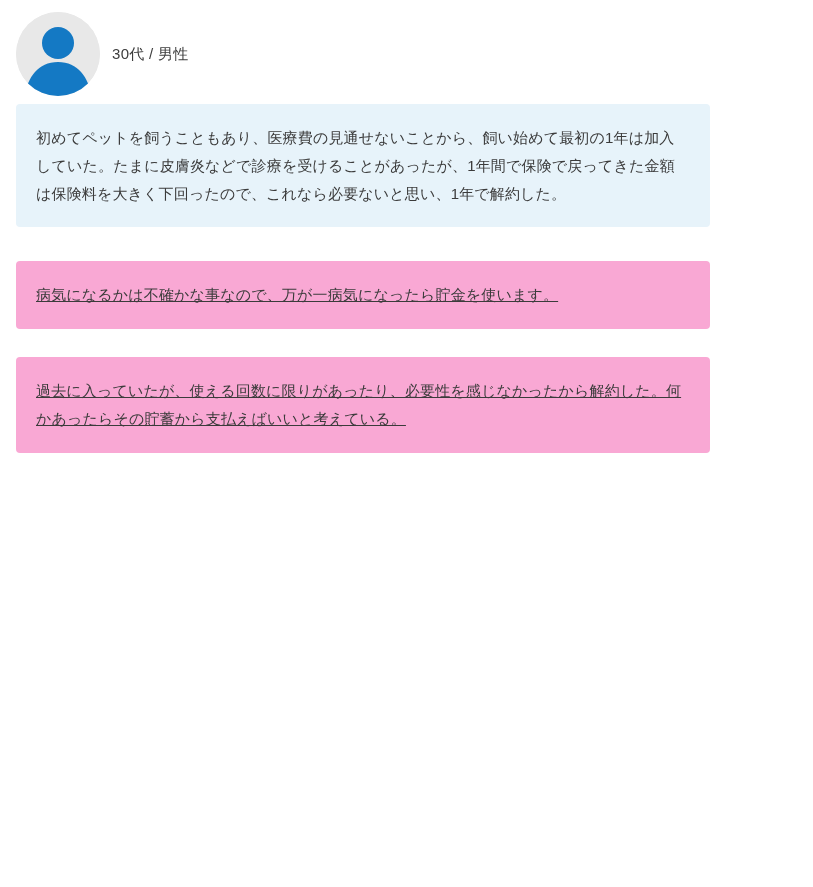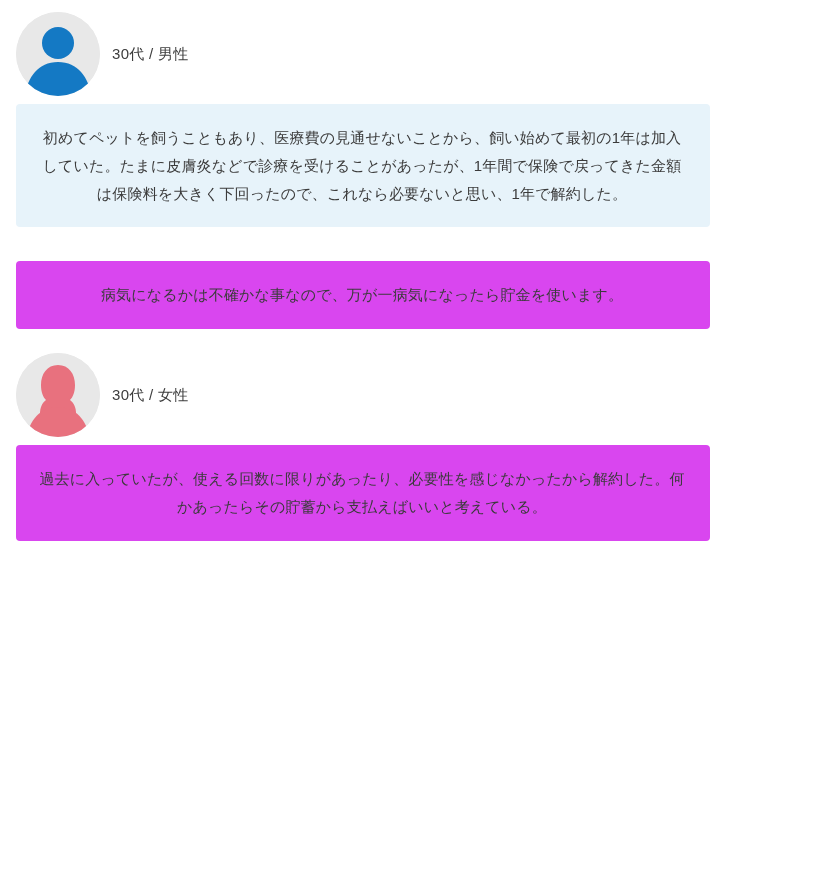--- a/index.html
+++ b/index.html
@@ -50,27 +50,27 @@
   }
   .bubble {
     box-sizing: border-box;
     border-radius: 4px;
     padding: 20px 22px 20px 20px;
     font-size: 15px;
     line-height: 1.85;
     color: #3b3b3b;
     letter-spacing: 0.01em;
     margin-top: 6px;
-    text-align: center;
   }
   .bubble.male {
     background: #e7f3fa;
   }
   .bubble.female {
-    background: #d946ef;
+    background: #f9a8d4;
+    text-decoration: underline;
   }
   .spacer-sm { height: 14px; }
   .spacer-md { height: 20px; }
 </style>
 </head>
 <body>
 
 <div class="page">
 
   <div class="review">
@@ -89,30 +89,20 @@
 
   <div class="spacer-md"></div>
 
   <div class="review">
     <div class="bubble female">病気になるかは不確かな事なので、万が一病気になったら貯金を使います。</div>
   </div>
 
   <div class="spacer-sm"></div>
 
   <div class="review">
-    <div class="review-head">
-      <span class="avatar">
-        <svg viewBox="0 0 84 84" xmlns="http://www.w3.org/2000/svg">
-          <circle cx="42" cy="42" r="42" fill="#e8e8e8"></circle>
-          <path d="M42 12 C31 12 25 21 25 32 C25 39 27 44 30 47 C26 50 24 55 24 60 L60 60 C60 55 58 50 54 47 C57 44 59 39 59 32 C59 21 53 12 42 12 Z" fill="#e8717e"></path>
-          <path d="M42 54 C24 54 13 68 11 84 L73 84 C71 68 60 54 42 54 Z" fill="#e8717e"></path>
-        </svg>
-      </span>
-      <span class="meta">30代 / 女性</span>
-    </div>
     <div class="bubble female">過去に入っていたが、使える回数に限りがあったり、必要性を感じなかったから解約した。何かあったらその貯蓄から支払えばいいと考えている。</div>
   </div>
 
   <div class="spacer-md"></div>
 
   <div class="review">
   </div>
 
 </div>
 

